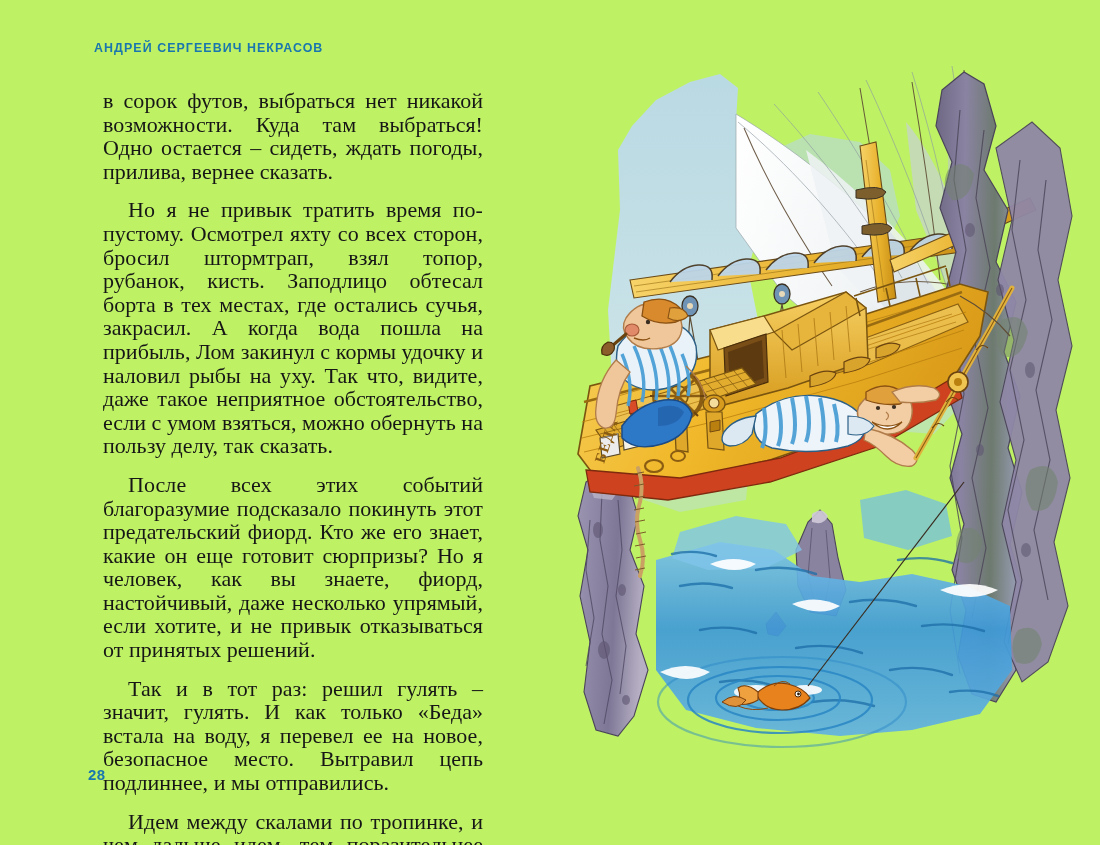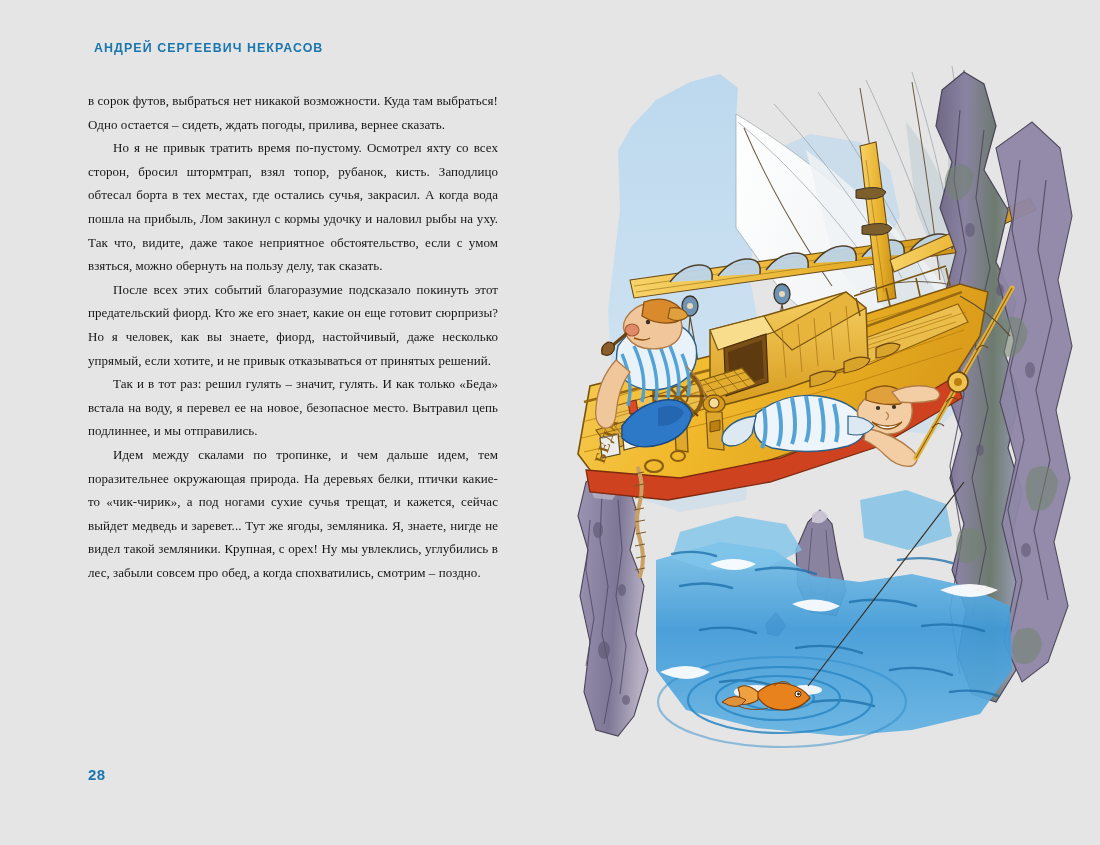--- a/index.html
+++ b/index.html
@@ -10,21 +10,21 @@
   body {
     width: 1100px;
     height: 845px;
     font-family: "Liberation Serif", "DejaVu Serif", serif;
     overflow: hidden;
   }
   .page {
     position: relative;
     width: 1100px;
     height: 845px;
-    background: #e5e5e5;
+    background: #bef264;
   }
 
   
   .text-col {
     position: absolute;
     left: 88px;
     top: 40px;
     width: 410px;
   }
   .running-head {
@@ -33,22 +33,22 @@
     font-size: 13.5px;
     letter-spacing: 1.15px;
     color: #1a76ae;
     text-transform: uppercase;
     transform: scaleX(0.92);
     transform-origin: left center;
     white-space: nowrap;
     margin: 0 0 34px 6px;
   }
   .body-text p {
-    margin: 0;
-    font-size: 13px;
+    margin: 15px;
+    font-size: 22px;
     line-height: 23.6px;
     color: #161616;
     text-align: justify;
     text-indent: 25px;
     hyphens: manual;
     letter-spacing: 0.05px;
   }
   .body-text p.first {
     text-indent: 0;
   }

